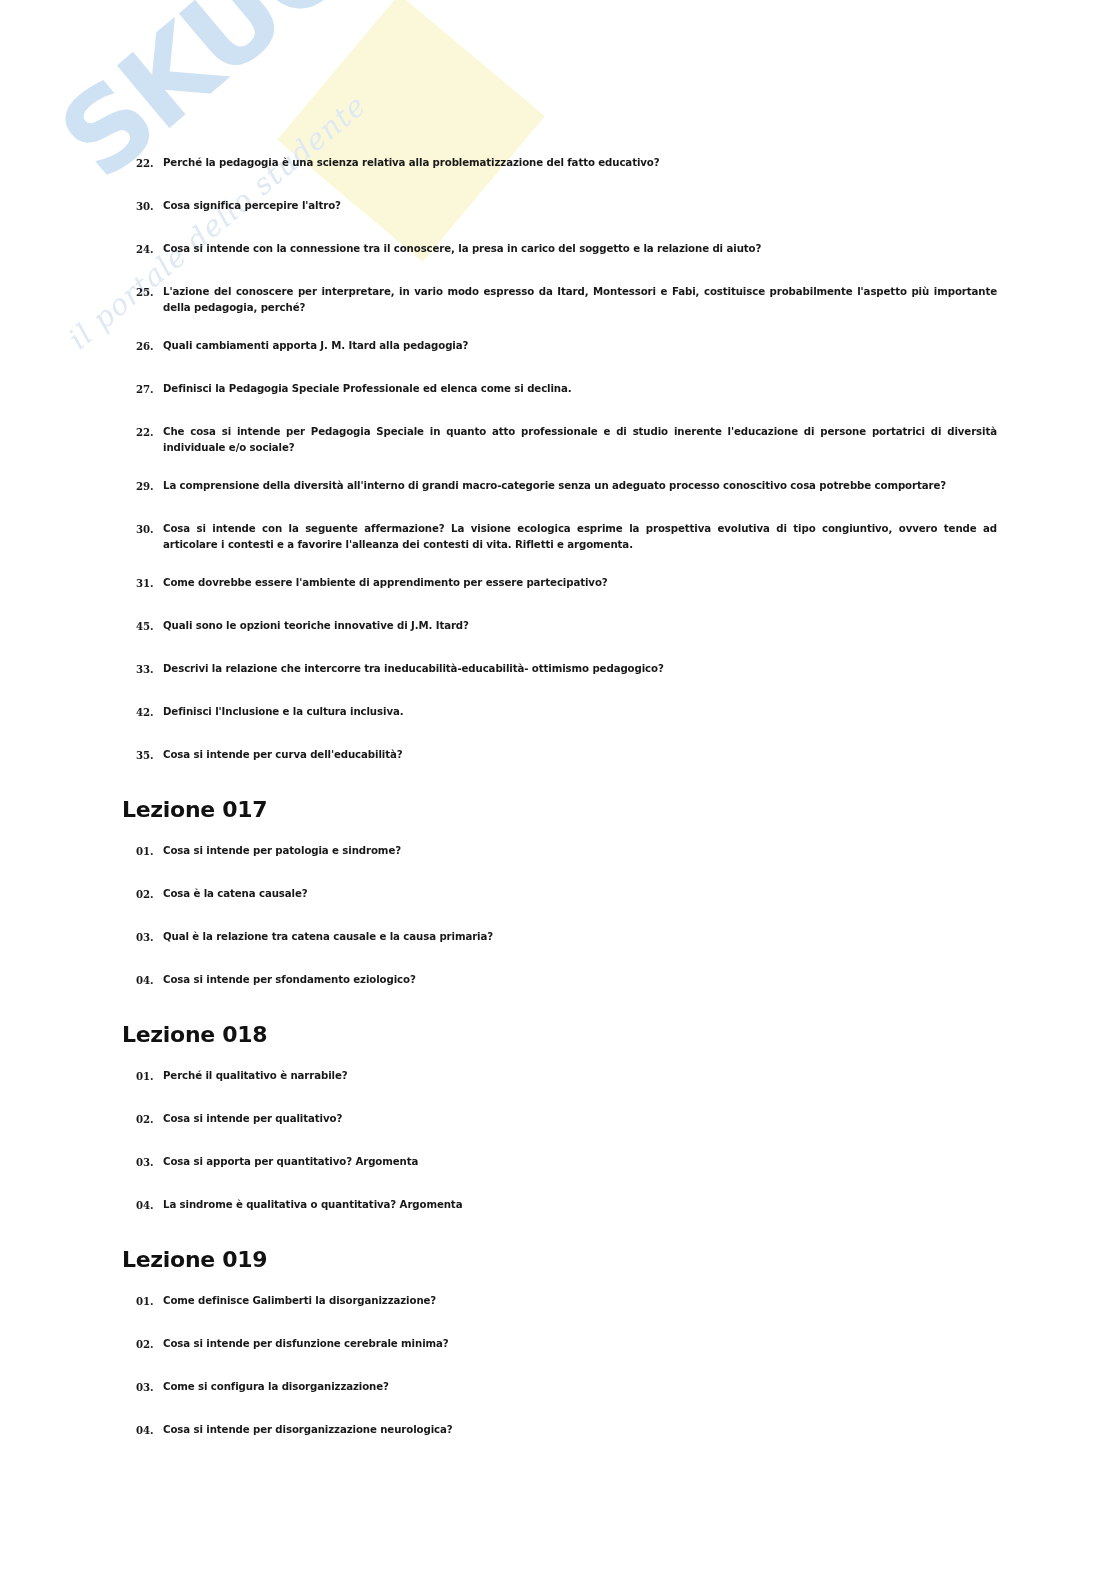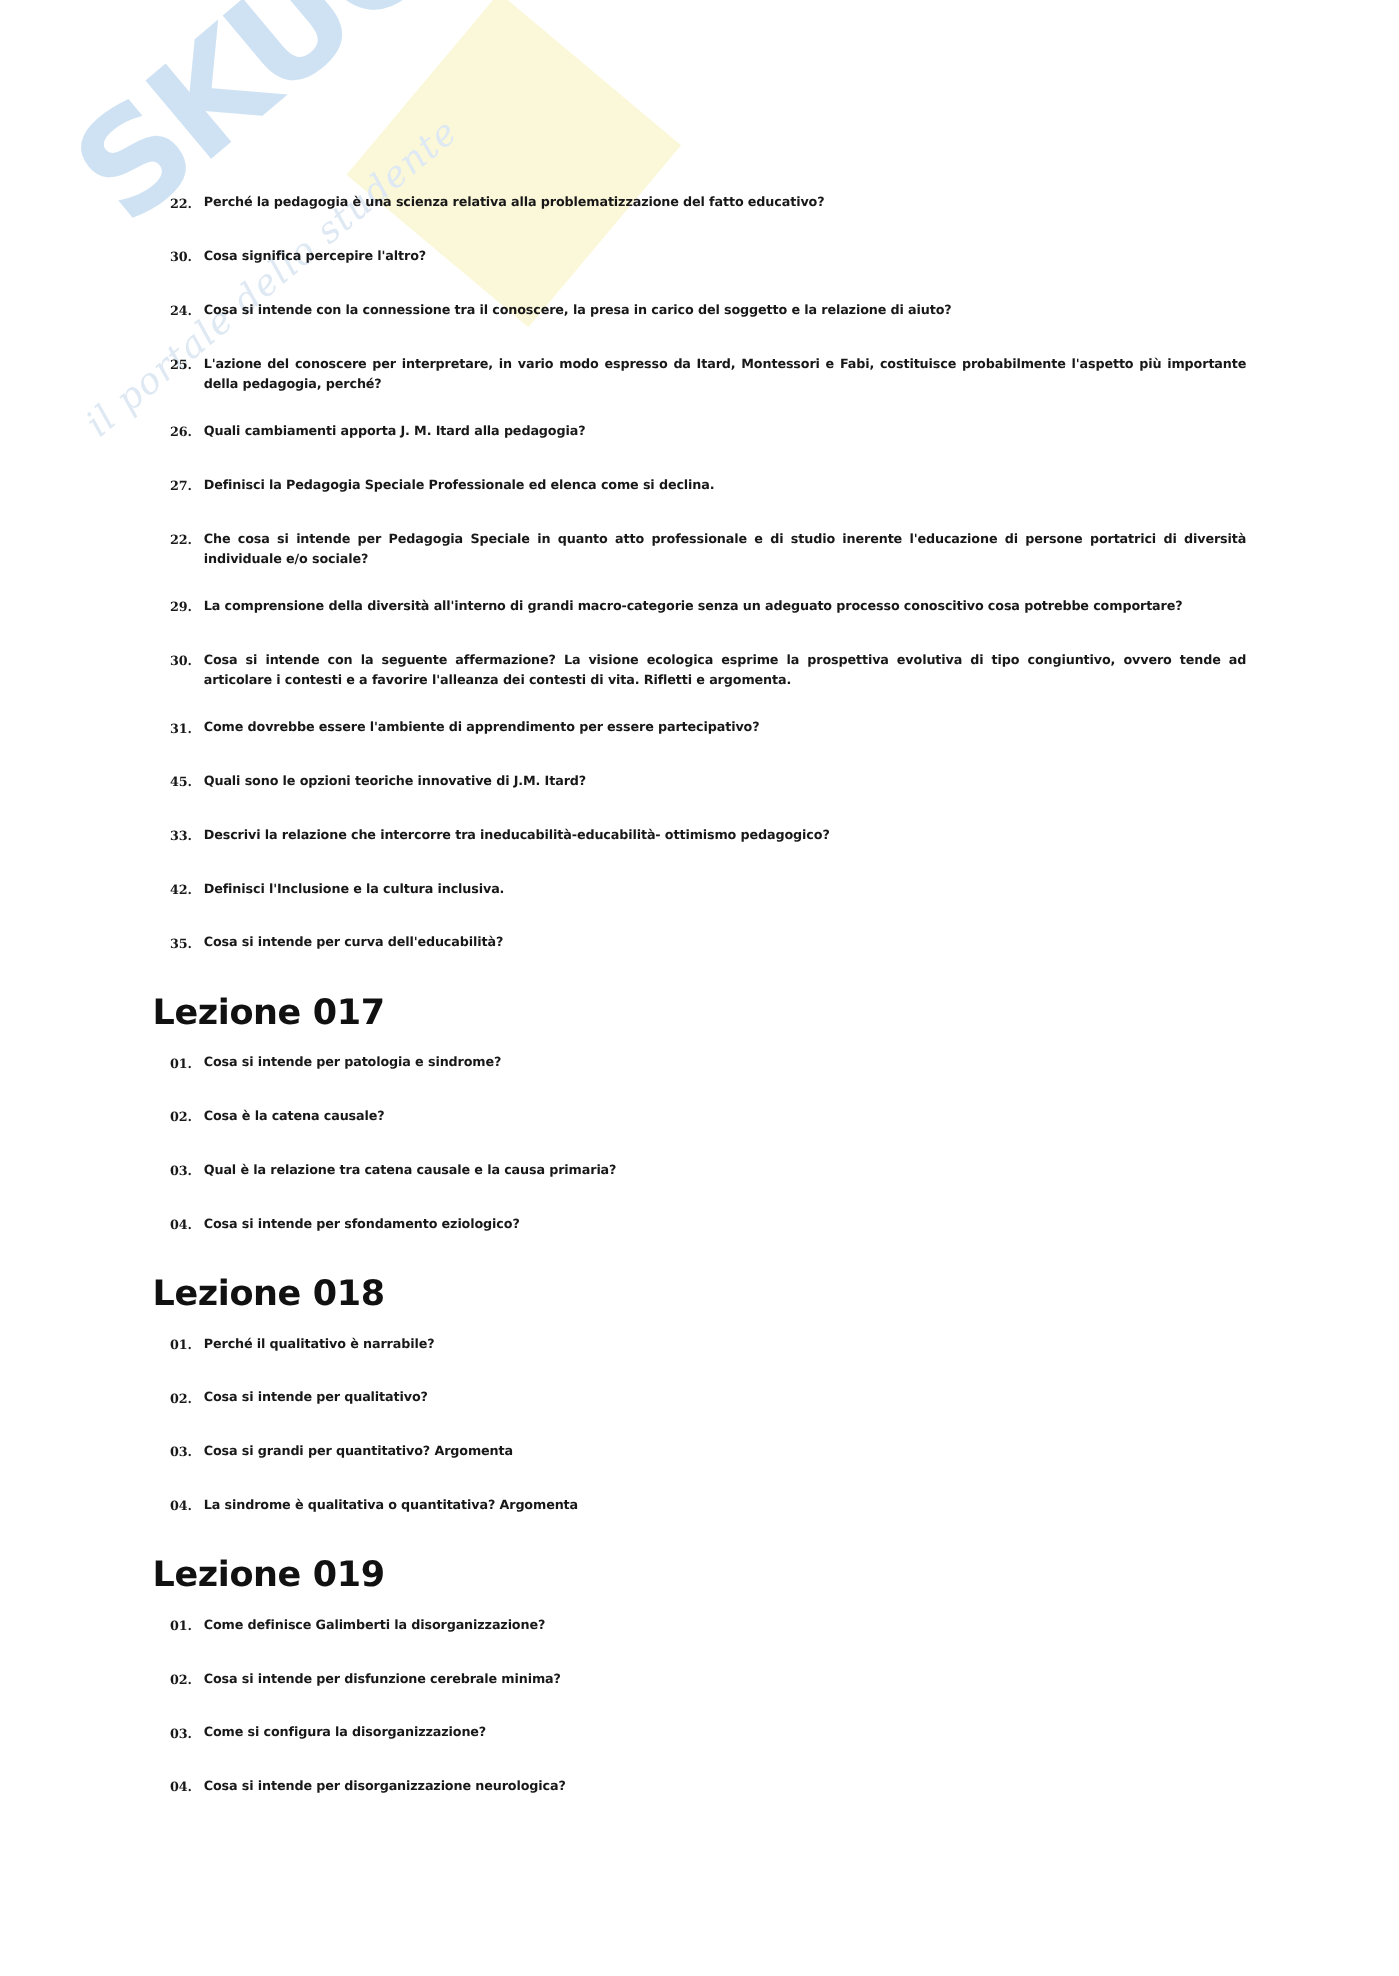--- a/index.html
+++ b/index.html
@@ -112,21 +112,21 @@
   }
 
   
   .q.wrapped {
     margin-bottom: 22px;
   }
 
   h2.lezione {
     font-family: "DejaVu Sans", sans-serif;
     font-weight: bold;
-    font-size: 28px;
+    font-size: 22px;
     color: #111111;
     margin: 34px 0 20px 0;
     letter-spacing: -0.3px;
     line-height: 26px;
   }
 </style>
 </head>
 <body>
 
 <div id="page">
@@ -226,21 +226,21 @@
         <p class="q">
             <span class="num">01.</span>
             <span class="qtext">Perché il qualitativo è narrabile?</span>
           </p>
         <p class="q">
             <span class="num">02.</span>
             <span class="qtext">Cosa si intende per qualitativo?</span>
           </p>
         <p class="q">
             <span class="num">03.</span>
-            <span class="qtext">Cosa si grandi per quantitativo? Argomenta</span>
+            <span class="qtext">Cosa si apporta per quantitativo? Argomenta</span>
           </p>
         <p class="q">
             <span class="num">04.</span>
             <span class="qtext">La sindrome è qualitativa o quantitativa? Argomenta</span>
           </p>
       </div>
 
       <div>
         <h2 class="lezione">Lezione 019</h2>
         <p class="q">

